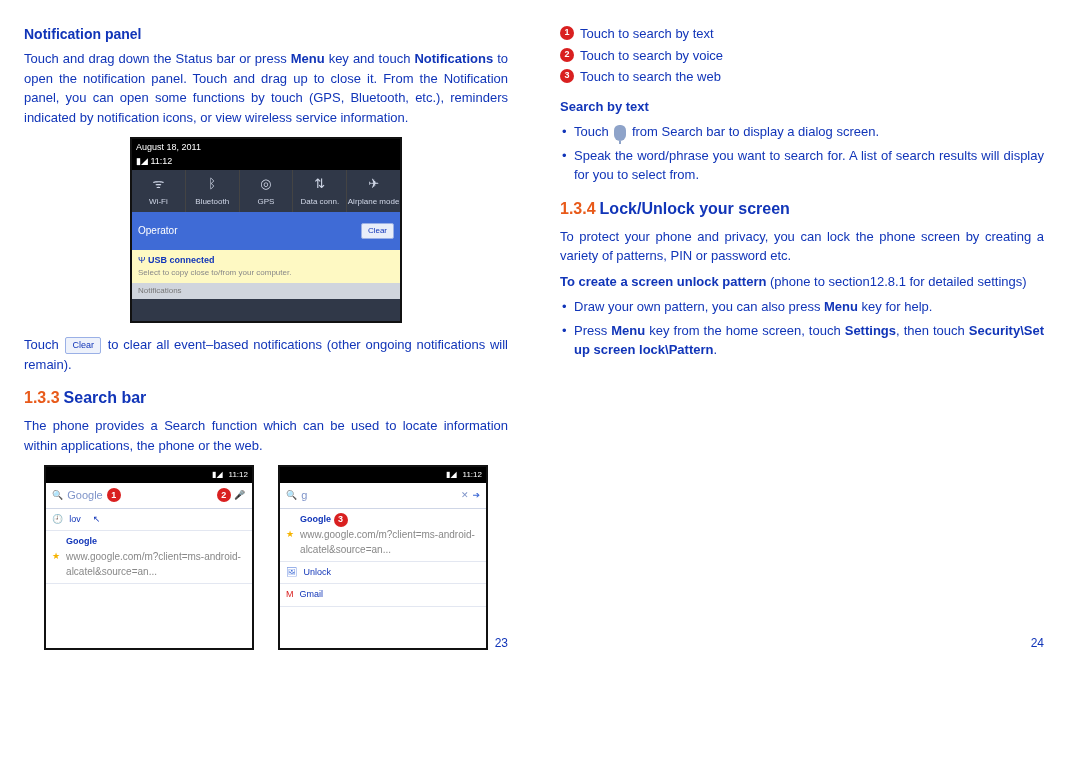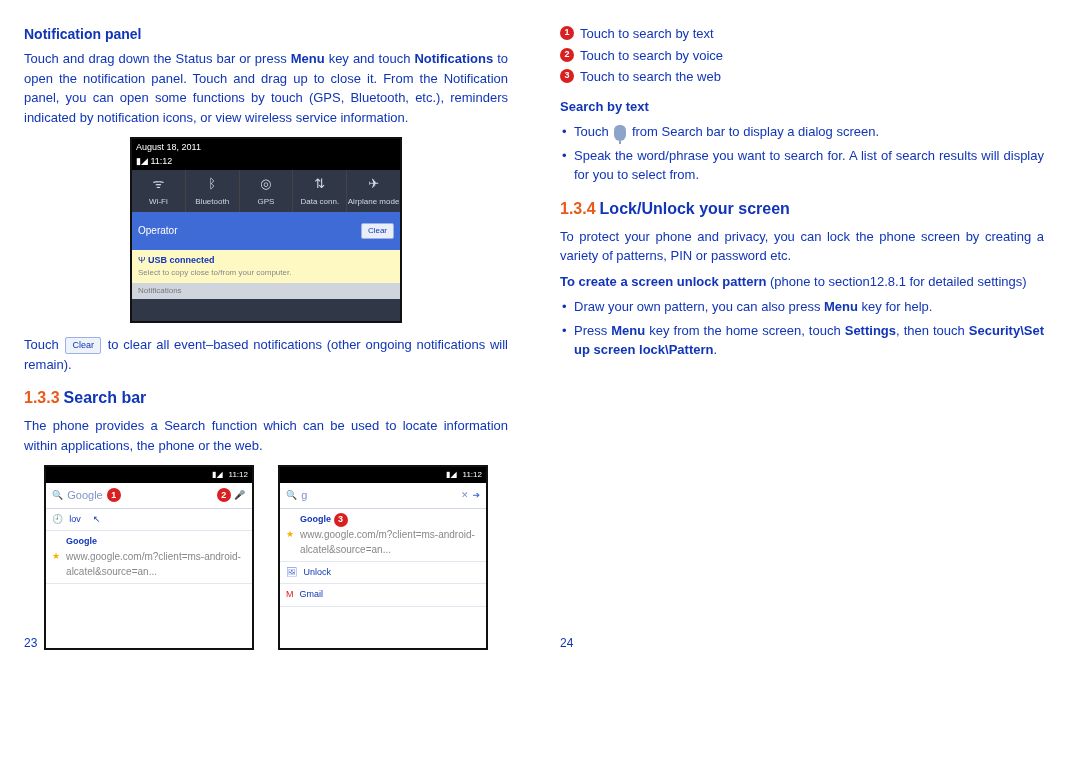--- a/index.html
+++ b/index.html
@@ -60,21 +60,21 @@
     content: "•";
     position: absolute;
     left: 2px;
     color: #1135b8;
   }
   .pagenum {
     position: absolute;
     bottom: 8px;
     left: 0;
     right: 0;
-    text-align: left;
+    text-align: right;
     font-size: 12px;
     color: #1135b8;
   }
   
   .phone-notif {
     width: 272px;
     margin: 10px auto 12px auto;
     border: 2px solid #111;
     background: #111;
     font-size: 10px;

